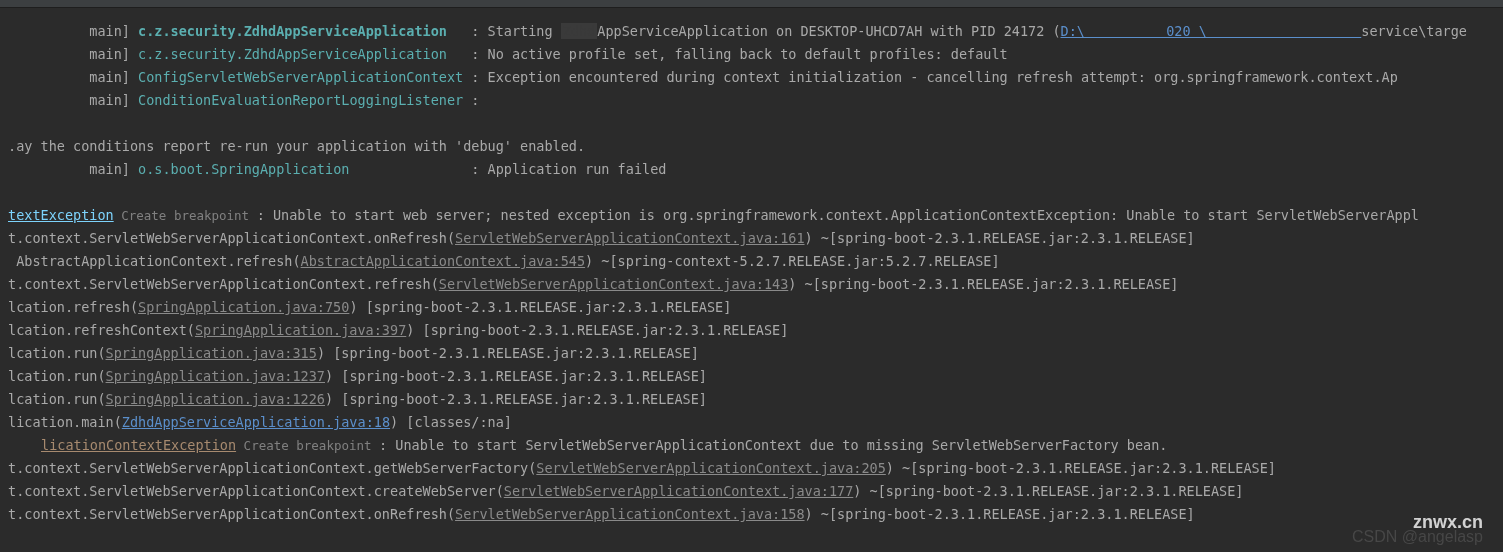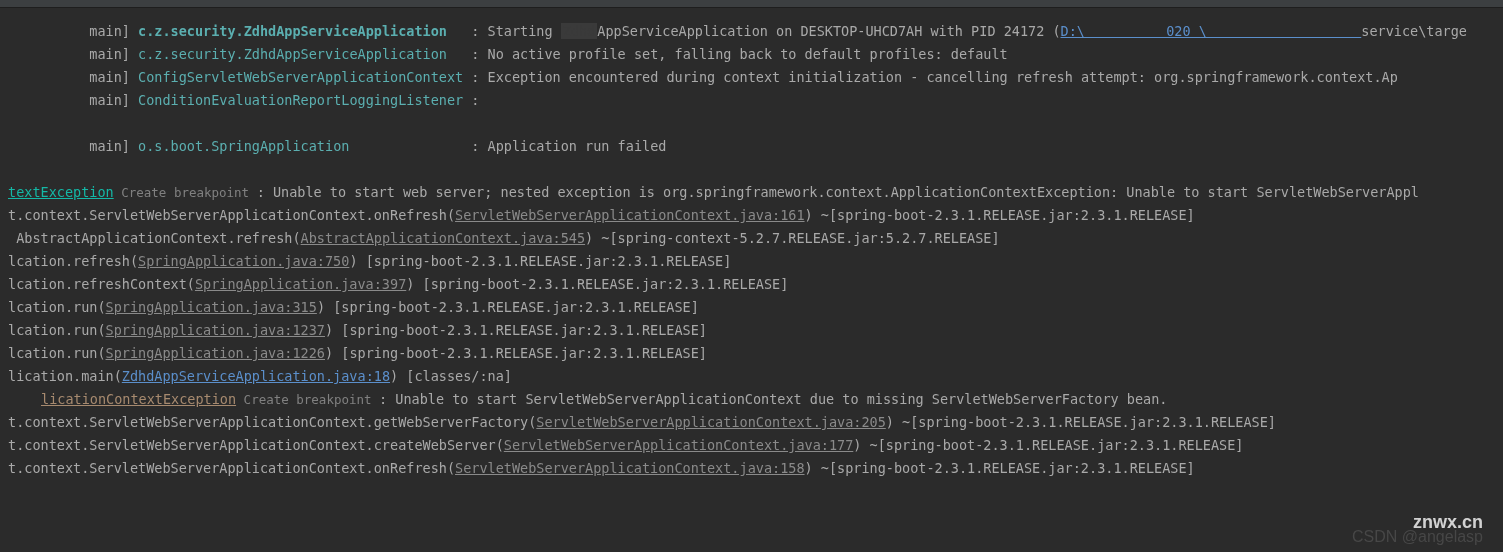--- a/index.html
+++ b/index.html
@@ -20,21 +20,21 @@
       right: 0;
       height: 8px;
       background: #3c3f41;
       border-bottom: 1px solid #1e1e1e;
     }
     .log-line { padding-left: 8px; white-space: pre; }
     .logger { color: #5bafb0; }
     .logger.bold { font-weight: 600; }
     .path { color: #5b8fcb; text-decoration: underline; }
     .redacted { background: #3a3a3a; color: #3a3a3a; padding: 0 2px; }
-    .exception-link { color: #14b8a6; text-decoration: underline; }
+    .exception-link { color: #7dd3fc; text-decoration: underline; }
     .exception-link.dim { color: #a78a6f; margin-left: 33px; }
     .create-bp { color: #808080; font-style: normal; font-size: 12.5px; text-align: center; }
     .file-link { color: #8a8a8a; text-decoration: underline; }
     .file-link.blue { color: #5b8fcb; margin-top: 12px; }
     .watermark {
       position: fixed;
       bottom: 18px;
       right: 20px;
       color: #f0f0f0;
       font-family: Arial, sans-serif;
@@ -57,25 +57,27 @@
 <body>
 
 <div class="top-bar"></div>
 
 <div id="console">
     <div class="log-line"><span>        </span><span>  main] </span><span class="logger bold">c.z.security.ZdhdAppServiceApplication   </span><span>: </span><span>Starting </span><span class="redacted">Zdhd</span><span>AppServiceApplication on DESKTOP-UHCD7AH with PID 24172 (</span><span class="path">D:\          020 \                   </span><span>service\targe</span></div>
     <div class="log-line"><span>        </span><span>  main] </span><span class="logger">c.z.security.ZdhdAppServiceApplication   </span><span>: </span><span>No active profile set, falling back to default profiles: default</span></div>
     <div class="log-line"><span>        </span><span>  main] </span><span class="logger">ConfigServletWebServerApplicationContext </span><span>: </span><span>Exception encountered during context initialization - cancelling refresh attempt: org.springframework.context.Ap</span></div>
     <div class="log-line"><span>        </span><span>  main] </span><span class="logger">ConditionEvaluationReportLoggingListener </span><span>:</span><span></span></div>
     <div class="log-line"><span> </span></div>
+    <div class="log-line"><span>.ay the conditions report re-run your application with 'debug' enabled.</span></div>
     <div class="log-line"><span>        </span><span>  main] </span><span class="logger">o.s.boot.SpringApplication               </span><span>: </span><span>Application run failed</span></div>
     <div class="log-line"><span> </span></div>
     <div class="log-line"><span class="exception-link">textException</span><span class="create-bp"> Create breakpoint </span><span>: Unable to start web server; nested exception is org.springframework.context.ApplicationContextException: Unable to start ServletWebServerAppl</span></div>
     <div class="log-line"><span>t.context.ServletWebServerApplicationContext.onRefresh(</span><span class="file-link">ServletWebServerApplicationContext.java:161</span><span>) ~[spring-boot-2.3.1.RELEASE.jar:2.3.1.RELEASE]</span></div>
     <div class="log-line"><span> AbstractApplicationContext.refresh(</span><span class="file-link">AbstractApplicationContext.java:545</span><span>) ~[spring-context-5.2.7.RELEASE.jar:5.2.7.RELEASE]</span></div>
+    <div class="log-line"><span>t.context.ServletWebServerApplicationContext.refresh(</span><span class="file-link">ServletWebServerApplicationContext.java:143</span><span>) ~[spring-boot-2.3.1.RELEASE.jar:2.3.1.RELEASE]</span></div>
     <div class="log-line"><span>lcation.refresh(</span><span class="file-link">SpringApplication.java:750</span><span>) [spring-boot-2.3.1.RELEASE.jar:2.3.1.RELEASE]</span></div>
     <div class="log-line"><span>lcation.refreshContext(</span><span class="file-link">SpringApplication.java:397</span><span>) [spring-boot-2.3.1.RELEASE.jar:2.3.1.RELEASE]</span></div>
     <div class="log-line"><span>lcation.run(</span><span class="file-link">SpringApplication.java:315</span><span>) [spring-boot-2.3.1.RELEASE.jar:2.3.1.RELEASE]</span></div>
     <div class="log-line"><span>lcation.run(</span><span class="file-link">SpringApplication.java:1237</span><span>) [spring-boot-2.3.1.RELEASE.jar:2.3.1.RELEASE]</span></div>
     <div class="log-line"><span>lcation.run(</span><span class="file-link">SpringApplication.java:1226</span><span>) [spring-boot-2.3.1.RELEASE.jar:2.3.1.RELEASE]</span></div>
     <div class="log-line"><span>lication.main(</span><span class="file-link blue">ZdhdAppServiceApplication.java:18</span><span>) [classes/:na]</span></div>
     <div class="log-line"><span class="exception-link dim">licationContextException</span><span class="create-bp"> Create breakpoint </span><span>: Unable to start ServletWebServerApplicationContext due to missing ServletWebServerFactory bean.</span></div>
     <div class="log-line"><span>t.context.ServletWebServerApplicationContext.getWebServerFactory(</span><span class="file-link">ServletWebServerApplicationContext.java:205</span><span>) ~[spring-boot-2.3.1.RELEASE.jar:2.3.1.RELEASE]</span></div>
     <div class="log-line"><span>t.context.ServletWebServerApplicationContext.createWebServer(</span><span class="file-link">ServletWebServerApplicationContext.java:177</span><span>) ~[spring-boot-2.3.1.RELEASE.jar:2.3.1.RELEASE]</span></div>
     <div class="log-line"><span>t.context.ServletWebServerApplicationContext.onRefresh(</span><span class="file-link">ServletWebServerApplicationContext.java:158</span><span>) ~[spring-boot-2.3.1.RELEASE.jar:2.3.1.RELEASE]</span></div>

